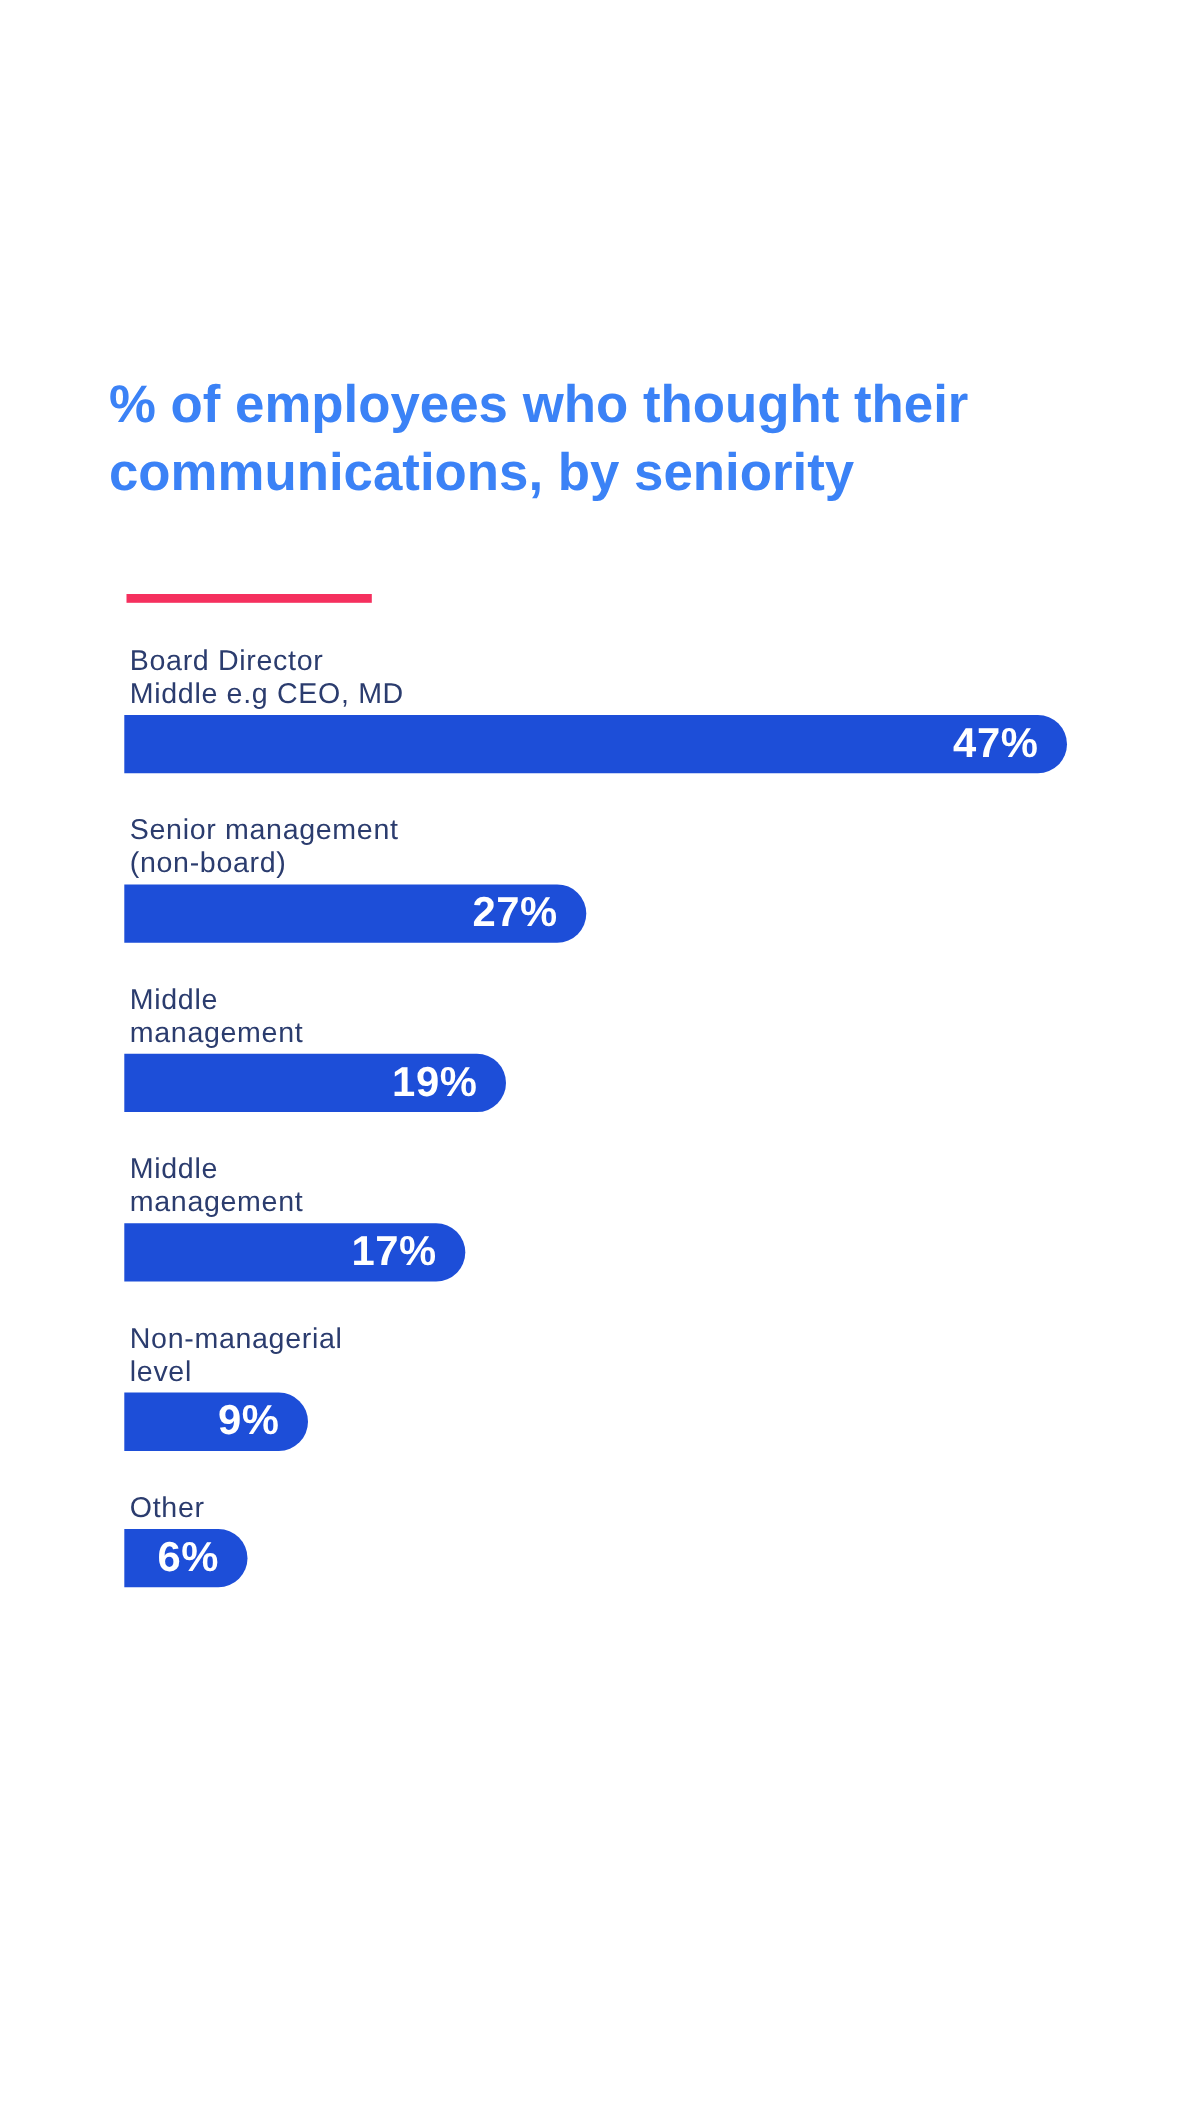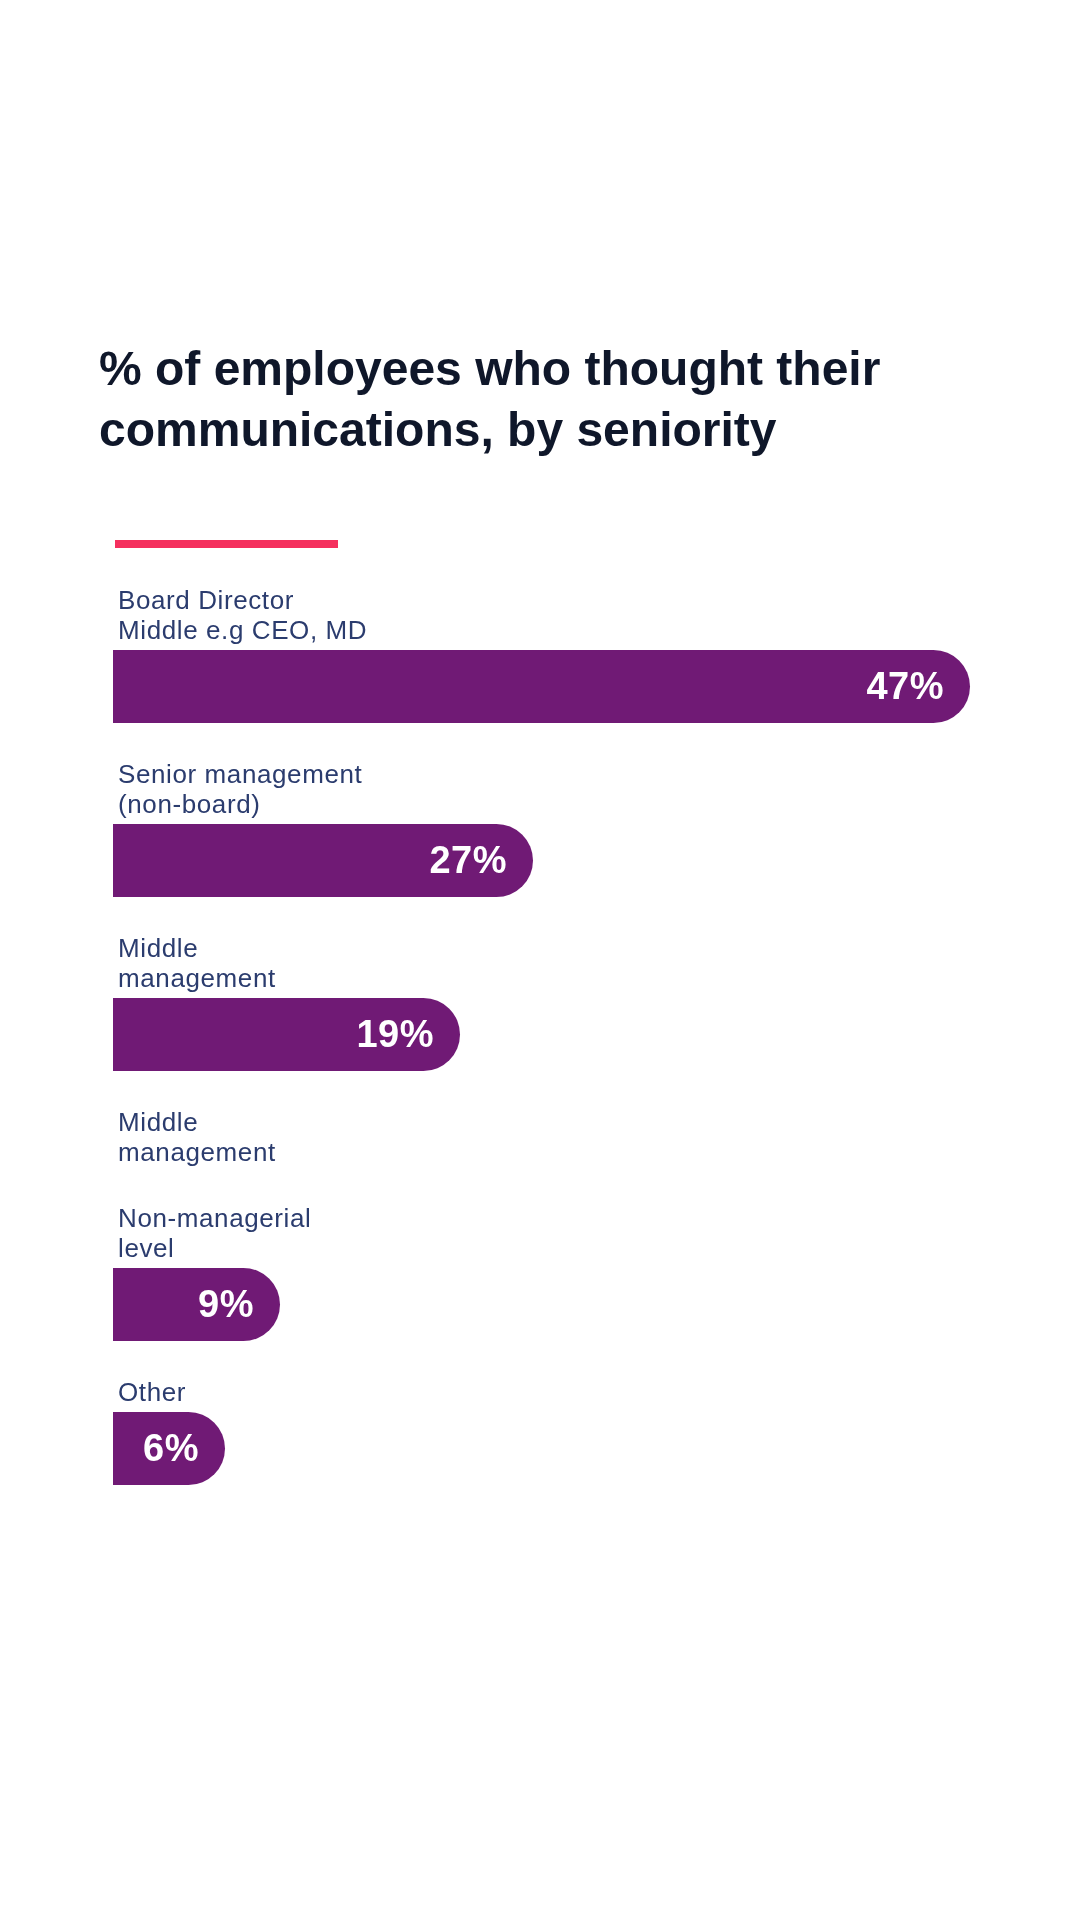--- a/index.html
+++ b/index.html
@@ -11,21 +11,21 @@
     width: 1081px;
     height: 1921px;
     background: #ffffff;
     overflow: hidden;
   }
 
   .title-block {
     position: absolute;
     left: 99px;
     top: 338px;
-    color: #0f172a;
+    color: #3b82f6;
     font-weight: bold;
     font-size: 48px;
     line-height: 61px;
     letter-spacing: 0px;
     white-space: nowrap;
   }
 
   .accent-divider {
     position: absolute;
     left: 115px;
@@ -49,22 +49,22 @@
     color: #2b3c6e;
     font-size: 26px;
     line-height: 30px;
     letter-spacing: 0.6px;
     padding-left: 5px;
     margin-bottom: 5px;
     font-weight: 400;
   }
 
   .bar {
-    height: 73px;
-    background: #701a75;
+    height: 53px;
+    background: #1d4ed8;
     border-radius: 0 37px 37px 0;
     display: flex;
     align-items: center;
     justify-content: flex-end;
     padding-right: 26px;
   }
 
   .bar-value {
     color: #ffffff;
     font-weight: bold;
@@ -115,20 +115,23 @@
       <div class="bar" style="width: 347px;">
         <span class="bar-value">19%</span>
       </div>
     </div>
 
     <div class="bar-group">
       <div class="bar-label">
         <div>Middle</div>
         <div>management</div>
       </div>
+      <div class="bar" style="width: 310px;">
+        <span class="bar-value">17%</span>
+      </div>
     </div>
 
     <div class="bar-group">
       <div class="bar-label">
         <div>Non-managerial</div>
         <div>level</div>
       </div>
       <div class="bar" style="width: 167px;">
         <span class="bar-value">9%</span>
       </div>

